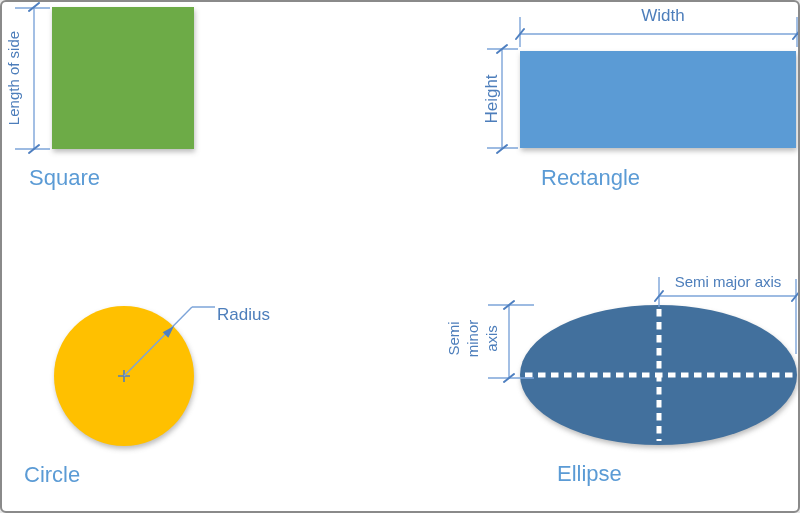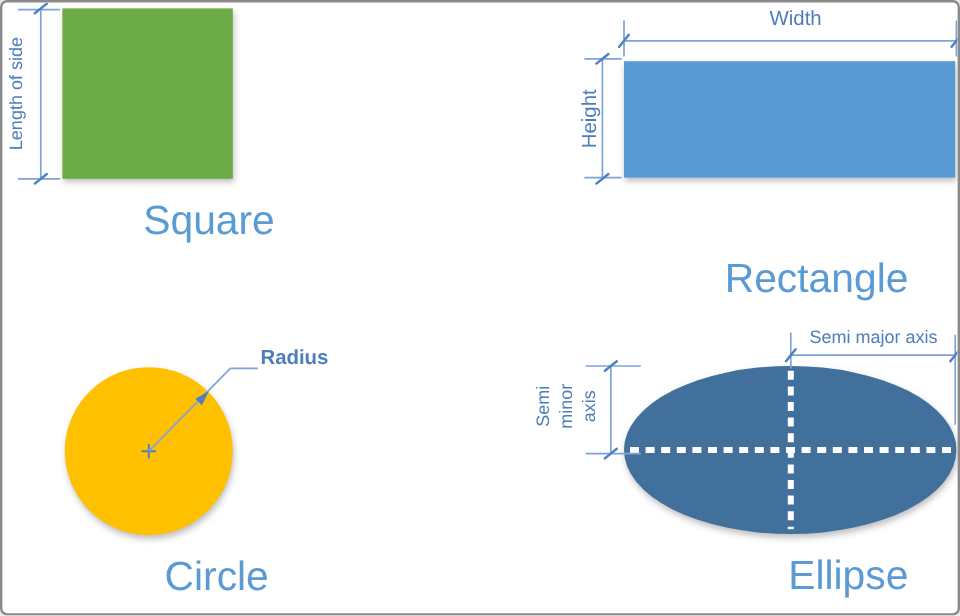--- a/index.html
+++ b/index.html
@@ -16,31 +16,31 @@
   #circle-shape   { left:52px;  top:304px; width:140px; height:140px; border-radius:50%; }
   #ellipse-shape  { left:518px; top:303px; width:277px; height:140px; border-radius:50%; }
 
   #annotation-layer { position:absolute; left:0; top:0; width:796px; height:509px; z-index:2; pointer-events:none; }
   .dim-line  { fill:none; stroke-width:1.4; }
   .dim-tick  { stroke-width:2; stroke-linecap:round; }
   .axis-dash { fill:none; stroke-width:5; stroke-dasharray:7.5 5.5; }
   .center-cross { stroke-width:1.6; }
 
   .label { position:absolute; z-index:3; white-space:pre-line; }
-  .title-label { font-size:34px; text-align:right; width:200px; }
+  .title-label { font-size:22px; text-align:left; width:200px; }
 
   #length-of-side-label { left:-58px; top:67px;  width:140px; height:18px; text-align:center; font-size:15px; transform:rotate(-90deg); }
   #width-label          { left:601px; top:4px;   width:120px; text-align:center; font-size:17px; }
   #height-label         { left:429px; top:88px;  width:120px; height:18px; text-align:center; font-size:17px; transform:rotate(-90deg); }
-  #radius-label         { left:215px; top:286px; font-size:17px;font-weight:bold; }
+  #radius-label         { left:215px; top:303px; font-size:17px; }
   #semi-major-label     { left:646px; top:271px; width:160px; text-align:center; font-size:15px; }
   #semi-minor-label     { left:446px; top:308px; width:48px; height:57px; line-height:19px; text-align:center; font-size:15px; transform:rotate(-90deg); }
 
   #square-title    { left:27px;  top:163px; }
-  #rectangle-title { left:555px; top:163px;margin-top:48px; }
+  #rectangle-title { left:539px; top:163px; }
   #circle-title    { left:22px;  top:460px; }
   #ellipse-title   { left:555px; top:459px; }
 </style>
 </head>
 <body>
 
 <div id="canvas">
 
   <div class="shape soft-shadow" id="square-shape" style="background: rgb(109, 171, 71);"></div>
   <div class="shape soft-shadow" id="rectangle-shape" style="background: rgb(91, 155, 213);"></div>

